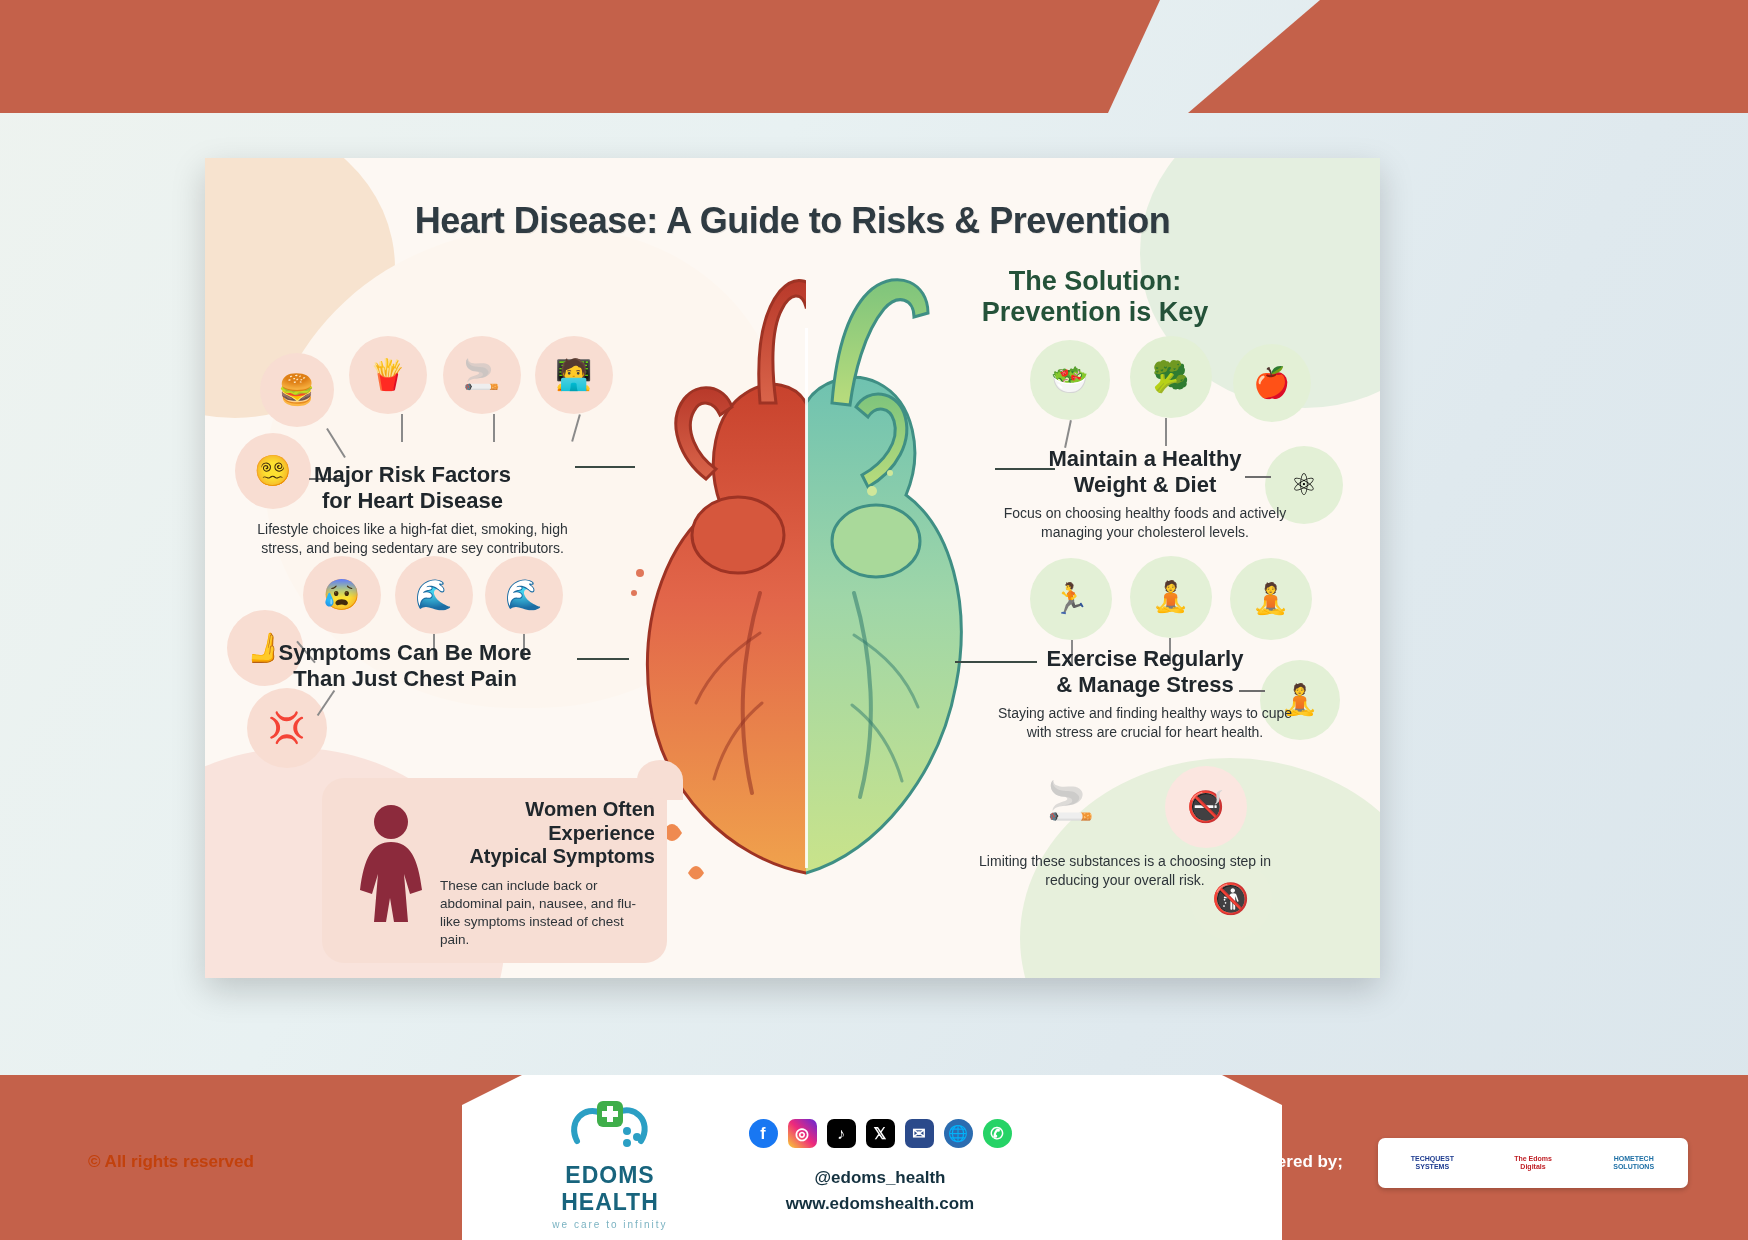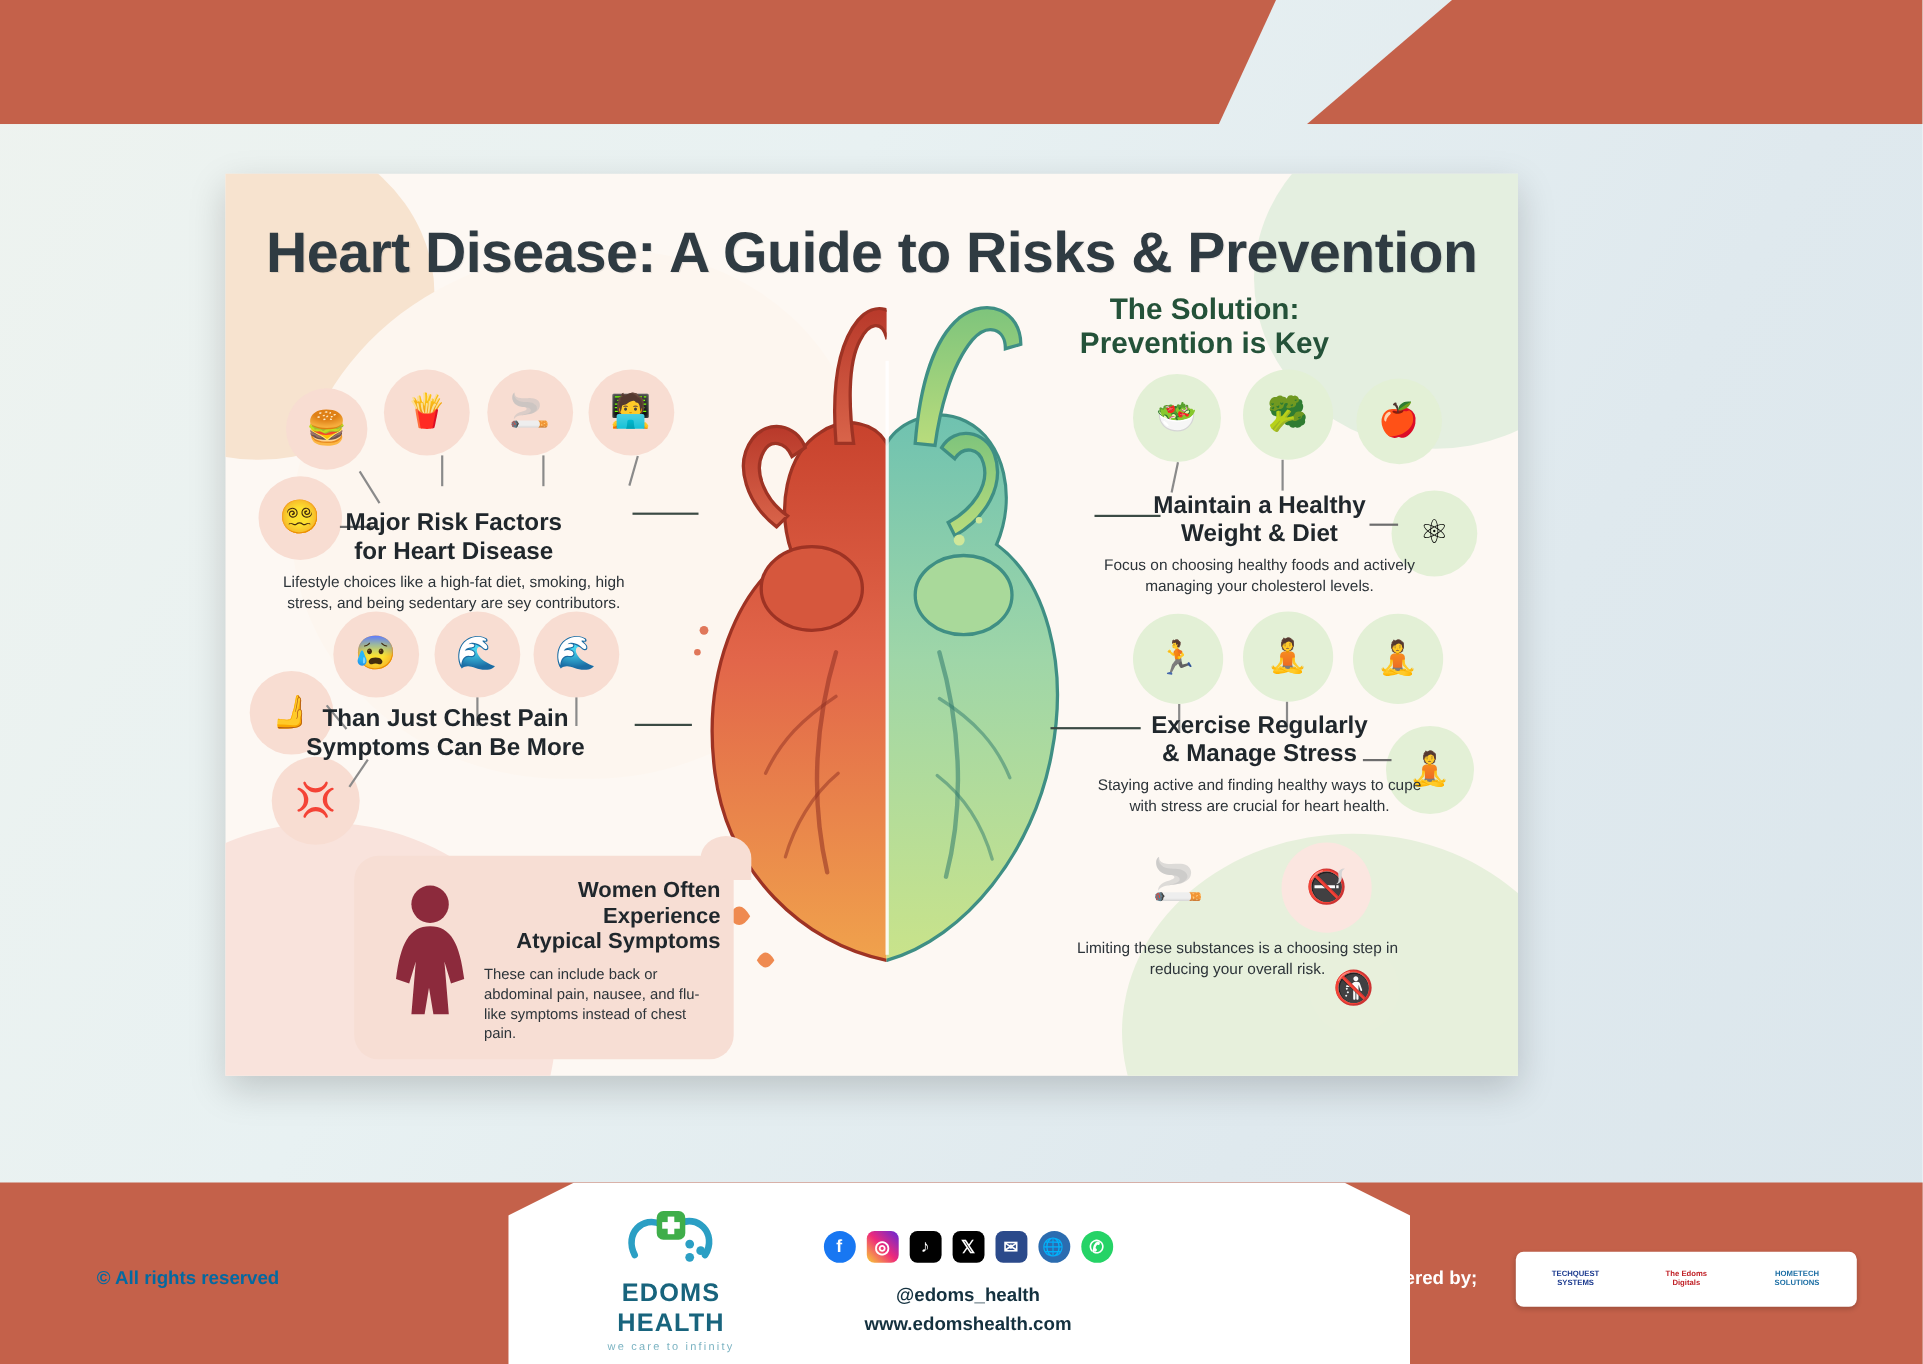--- a/index.html
+++ b/index.html
@@ -44,21 +44,21 @@
   .blob { position:absolute; border-radius:50%; }
   #blob-orange-tl { left:-130px; top:-40px; width:320px; height:300px; background:#f7e3cf; filter:blur(.2px);}
   #blob-cream { left:60px; top:70px; width:520px; height:480px; background:#fdf6ef; border-radius:55% 45% 50% 50%;}
   #blob-green-tr { right:-90px; top:-60px; width:330px; height:310px; background:#e4efe0;}
   #blob-green-br { right:-60px; bottom:-140px; width:420px; height:360px; background:#e7f0dc;}
   #blob-pink-bl { left:-120px; bottom:-150px; width:420px; height:380px; background:#f9e3dc;}
 
   
   #poster-title {
     position:absolute; left:0; right:0; top:42px; text-align:center;
-    font-size:52px; font-weight:bold; color:#2f3b42; letter-spacing:-0.5px;
+    font-size:36px; font-weight:bold; color:#2f3b42; letter-spacing:-0.5px;
     text-shadow: 1px 1px 0 rgba(0,0,0,.08);
   }
   .col-head {
     position:absolute; font-size:27px; font-weight:bold; line-height:1.15; text-align:center;
   }
   #head-problem { left:140px; top:108px; width:360px; color:#7d2a35; }
   #head-solution { right:95px; top:108px; width:380px; color:#245239; }
 
   
   .block { position:absolute; }
@@ -120,21 +120,21 @@
   .soc.x  { background:#000; }
   .soc.mail { background:#2b4a8b; }
   .soc.web { background:#2b6cb0; border-radius:50%; }
   .soc.wa { background:#25d366; border-radius:50%; }
 
   #handle { position:absolute; left:700px; bottom:52px; width:360px; text-align:center;
             font-size:17px; font-weight:bold; color:#14313f; }
   #site   { position:absolute; left:700px; bottom:26px; width:360px; text-align:center;
             font-size:17px; font-weight:bold; color:#14313f; }
 
-  #copyright { position:absolute; left:88px; bottom:68px; color:#0369a1; font-size:17px; font-weight:bold; }
+  #copyright { position:absolute; left:88px; bottom:68px; color:#c2410c; font-size:17px; font-weight:bold; }
   #powered   { position:absolute; right:405px; bottom:68px; color:#fff; font-size:17px; font-weight:bold; }
 
   #partner-strip {
     position:absolute; right:60px; bottom:52px; width:310px; height:50px;
     background:#fff; border-radius:7px; display:flex; align-items:center; gap:4px;
     padding:4px 6px; box-shadow:0 2px 5px rgba(0,0,0,.2);
   }
   .partner { flex:1; height:100%; display:flex; flex-direction:column;
              align-items:center; justify-content:center; font-size:7px; line-height:1.1;
              text-align:center; color:#333; overflow:hidden;}
@@ -276,22 +276,22 @@
   <div class="bubble bub-pink" style="left:42px; top:530px; width:80px; height:80px;">💢</div>
 
   <div class="thin" style="left:100px; top:480px; height:28px; transform:rotate(-40deg);"></div>
   <div class="thin" style="left:228px; top:476px; height:26px;"></div>
   <div class="thin" style="left:318px; top:476px; height:26px;"></div>
   <div class="thin" style="left:120px; top:530px; height:30px; transform:rotate(34deg);"></div>
   <div class="connector conn-dark" style="left:372px; top:500px; width:52px;"></div>
 
   <div class="block" style="left:20px; top:482px; width:360px;">
     <div class="blk-title center-al">
+      <div>Symptoms Can Be More</div>
       <div>Than Just Chest Pain</div>
-      <div>Symptoms Can Be More</div>
     </div>
   </div>
 
   <div id="women-box">
     <div class="tail"></div>
     <div id="women-icon">
       <svg width="78" height="140" viewBox="0 0 78 140" fill="#8c2a3c">
         <circle cx="39" cy="20" r="17"></circle>
         <path d="M39 40 C 20 40, 12 56, 8 88 L 20 92 L 26 72 L 22 120 L 34 120 L 38 96 L 42 120 L 56 120 L 52 72 L 58 92 L 70 88 C 66 56, 58 40, 39 40 Z"></path>
       </svg>

